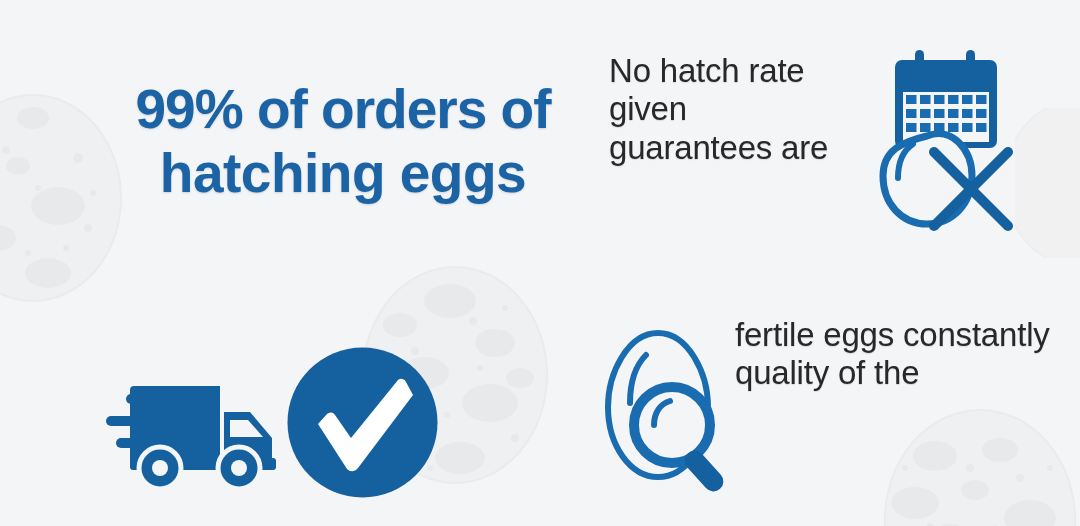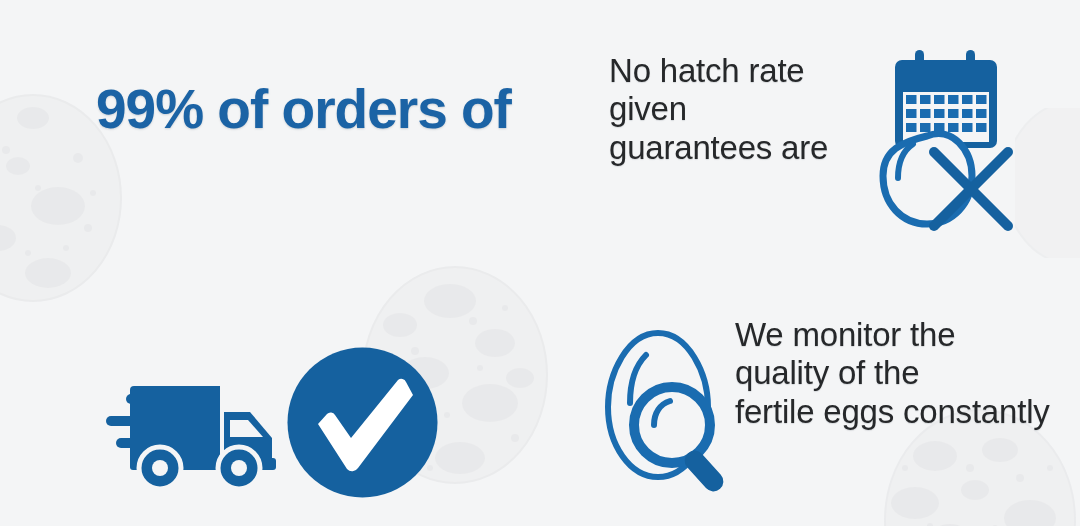--- a/index.html
+++ b/index.html
@@ -20,22 +20,23 @@
   
   .wm {
     position:absolute;
     opacity:.55;
     pointer-events:none;
   }
 
   
   #headline {
     position:absolute;
-    left:96px; top:78px;
+    left:108px; top:78px;
     width:470px;
+    text-align:center;
     color:#1b63a5;
     font-weight:bold;
     font-size:55px;
     line-height:1.16;
     letter-spacing:-0.5px;
     text-shadow:0 1px 2px rgba(120,130,140,.30);
   }
   #headline .ln { display:block; white-space:nowrap; }
   #headline .ln1 { letter-spacing:-1px; }
 
@@ -144,20 +145,21 @@
         <circle cx="55" cy="118" r="3"></circle>
     </g>
   </svg>
 
   <svg class="wm" style="left:1015px; top:108px; opacity:.4;" width="120" height="150" viewBox="0 0 120 150">
     <ellipse cx="60" cy="75" rx="70" ry="82" fill="#ededee" stroke="#e4e5e7" stroke-width="2"></ellipse>
   </svg>
 
   <div id="headline">
     <span class="ln ln1">99% of orders of</span>
+    <span class="ln">hatching eggs</span>
   </div>
 
   <div class="icon-box" id="icon-truck">
     <svg width="182" height="112" viewBox="0 0 182 112">
       <g fill="#15619f">
 
         <rect x="28" y="16" width="78" height="10" rx="5"></rect>
         <rect x="8" y="38" width="98" height="10" rx="5"></rect>
         <rect x="18" y="60" width="88" height="10" rx="5"></rect>
 
@@ -241,18 +243,17 @@
 
       <circle cx="76" cy="100" r="38" fill="#f4f5f6" stroke="#1a6cb0" stroke-width="10"></circle>
 
       <path d="M58 100 C 58 88 64 79 74 76" fill="none" stroke="#1a6cb0" stroke-width="6" stroke-linecap="round"></path>
 
       <rect x="98" y="122" width="20" height="48" rx="10" transform="rotate(-42 108 146)" fill="#15619f"></rect>
     </svg>
   </div>
 
   <div class="rtext" id="txt-monitor">
-    <span class="ln">We monitor the</span>
+    <span class="ln">fertile eggs constantly</span>
     <span class="ln">quality of the</span>
-    <span class="ln">fertile eggs constantly</span>
   </div>
 
 </div>
 
 </body></html>

